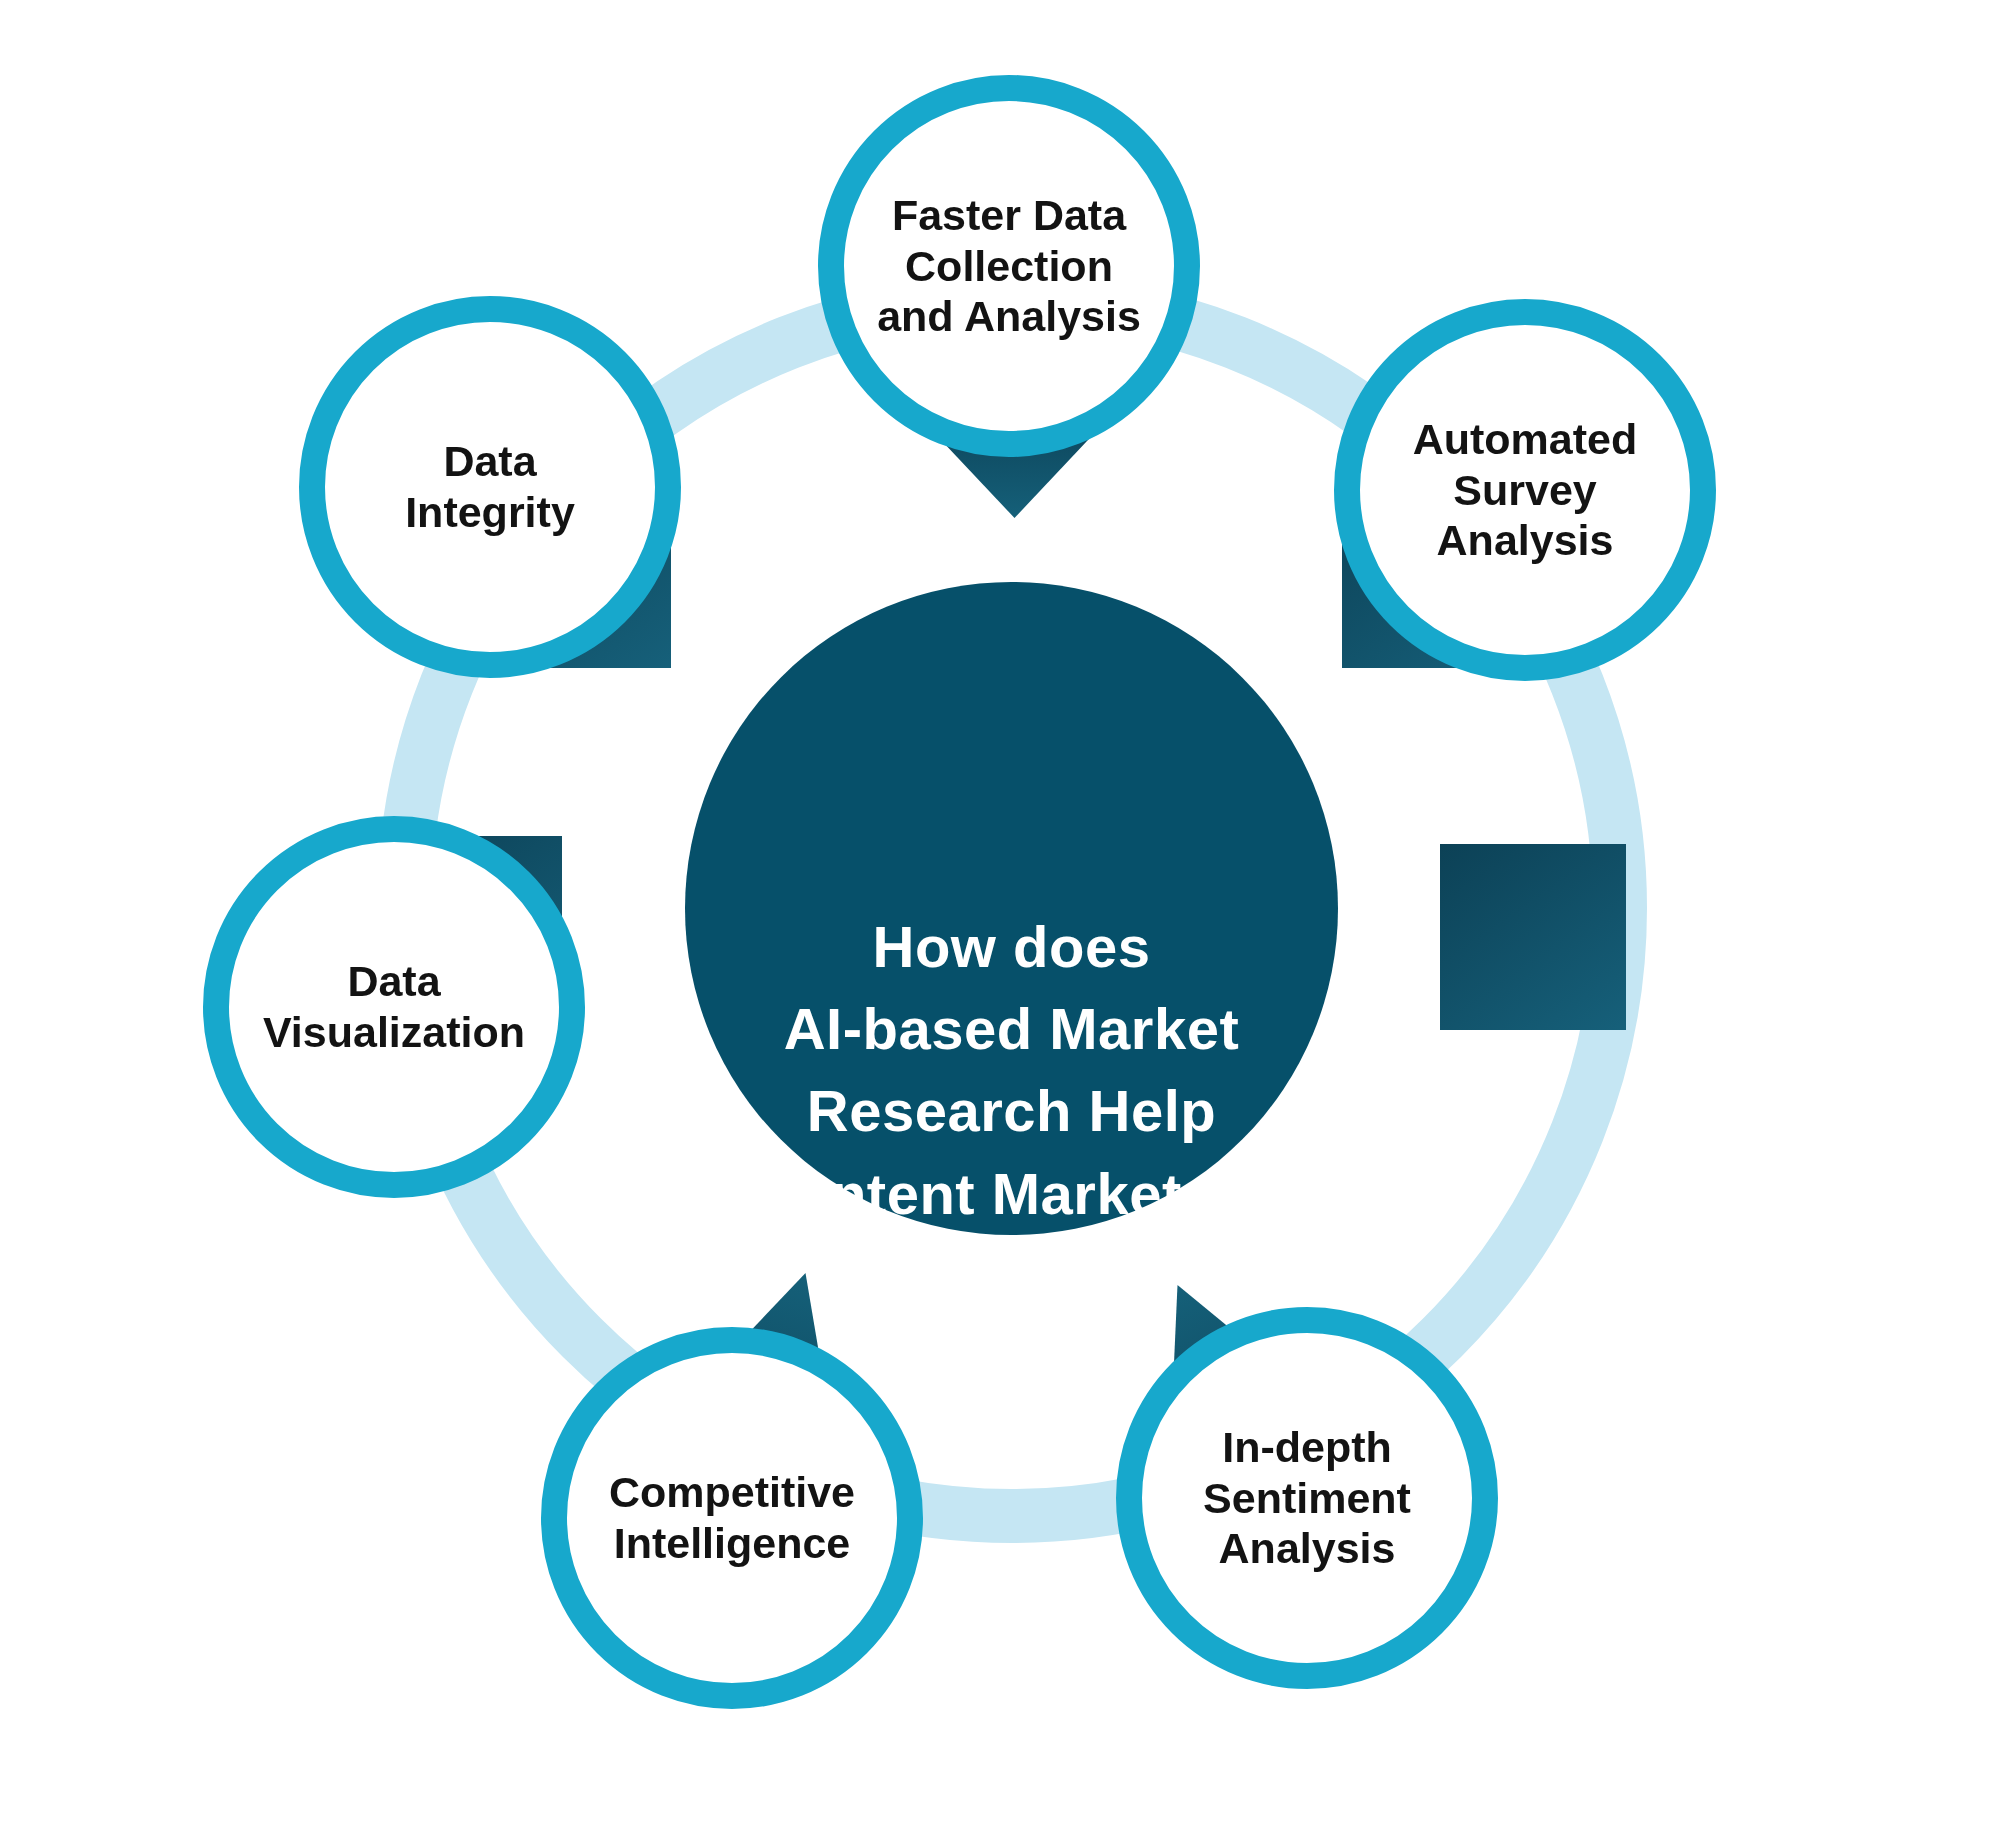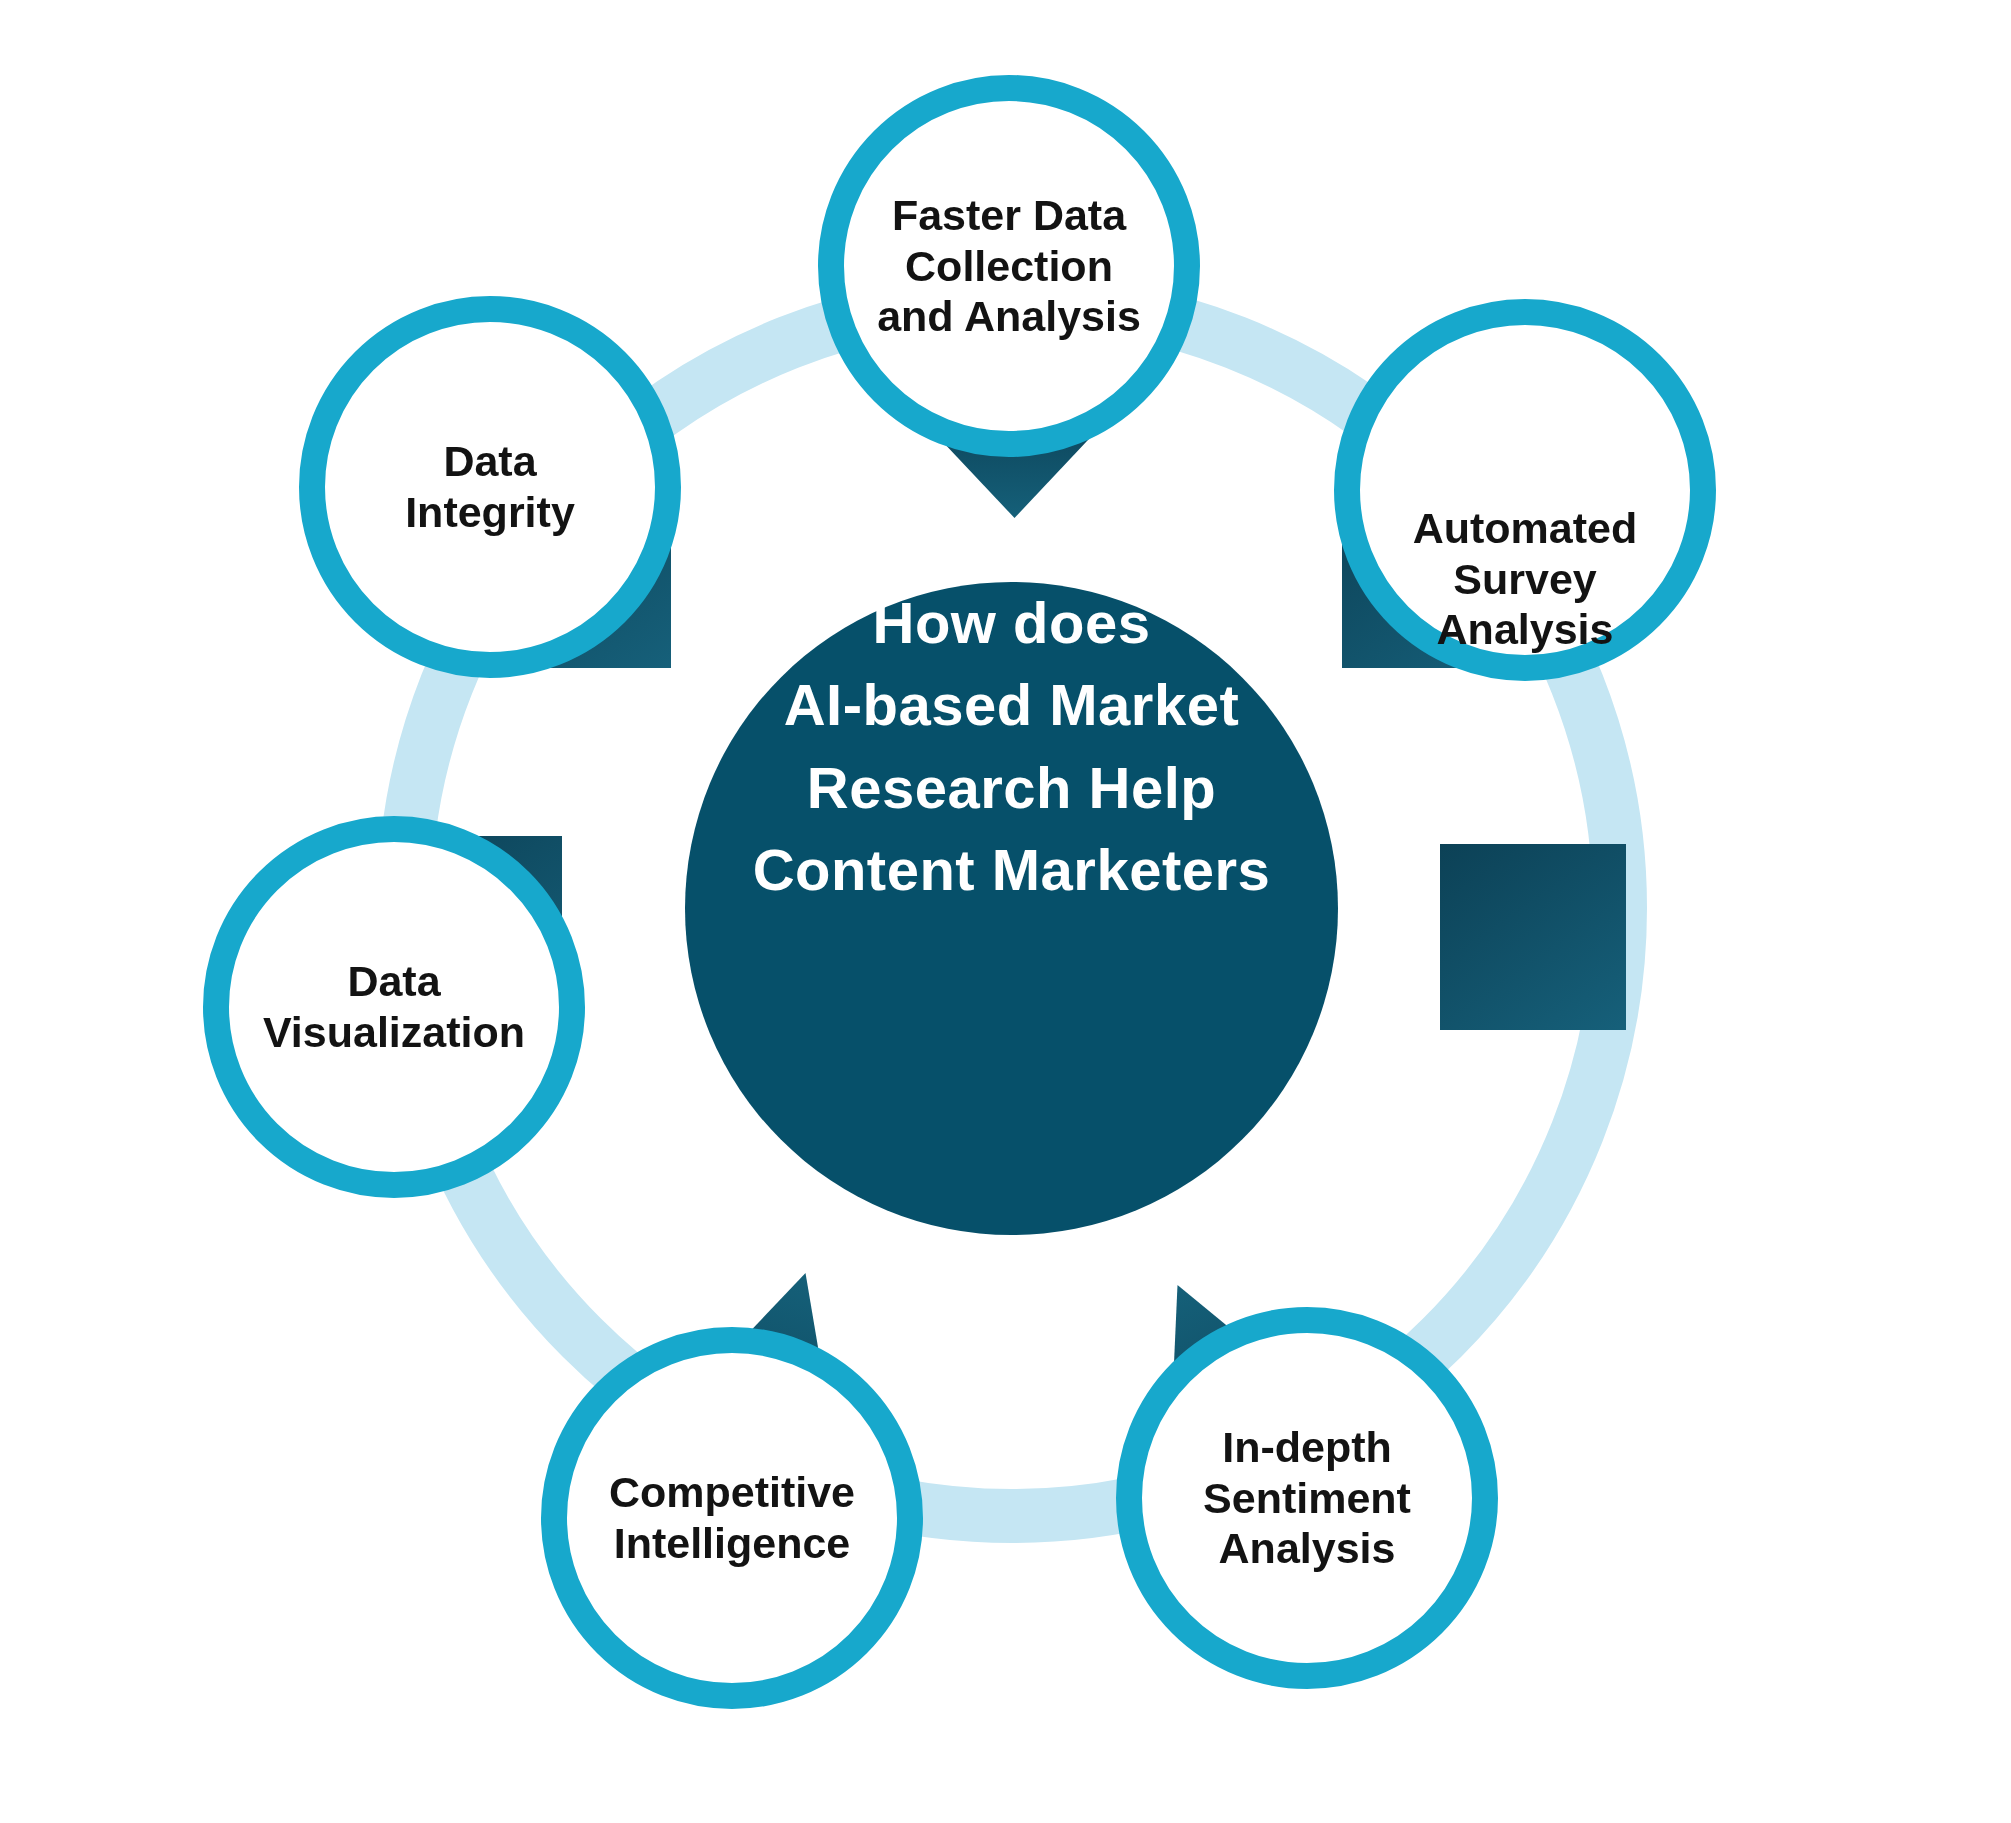--- a/index.html
+++ b/index.html
@@ -61,35 +61,35 @@
     z-index:3;
   }
   .node-label{
     font-weight:700;
     font-size:43px;
     line-height:1.18;
     color:#131313;
     white-space:pre-line;
   }
   .n-faster     {left:818px;  top:75px;}
-  .n-survey     {left:1334px; top:299px;align-items:flex-end;}
+  .n-survey     {left:1334px; top:299px;}
   .n-predictive {left:1438px; top:841px;}
   .n-sentiment  {left:1116px; top:1307px;align-items:center;}
   .n-competitive{left:541px;  top:1327px;}
   .n-dataviz    {left:203px;  top:816px;}
   .n-integrity  {left:299px;  top:296px;}
 
   
   .center-circle{
     position:absolute;
     left:685px; top:582px;
     width:653px; height:653px;
     background:#06506a;
     border-radius:50%;
-    display:flex;align-items:flex-start;justify-content:center;
+    display:flex;align-items:flex-end;justify-content:center;
     text-align:center;
     z-index:4;
   }
   .center-label{
     font-weight:700;
     font-size:58px;
     line-height:1.42;
     color:#ffffff;
     white-space:pre-line;
     letter-spacing:0.5px;

